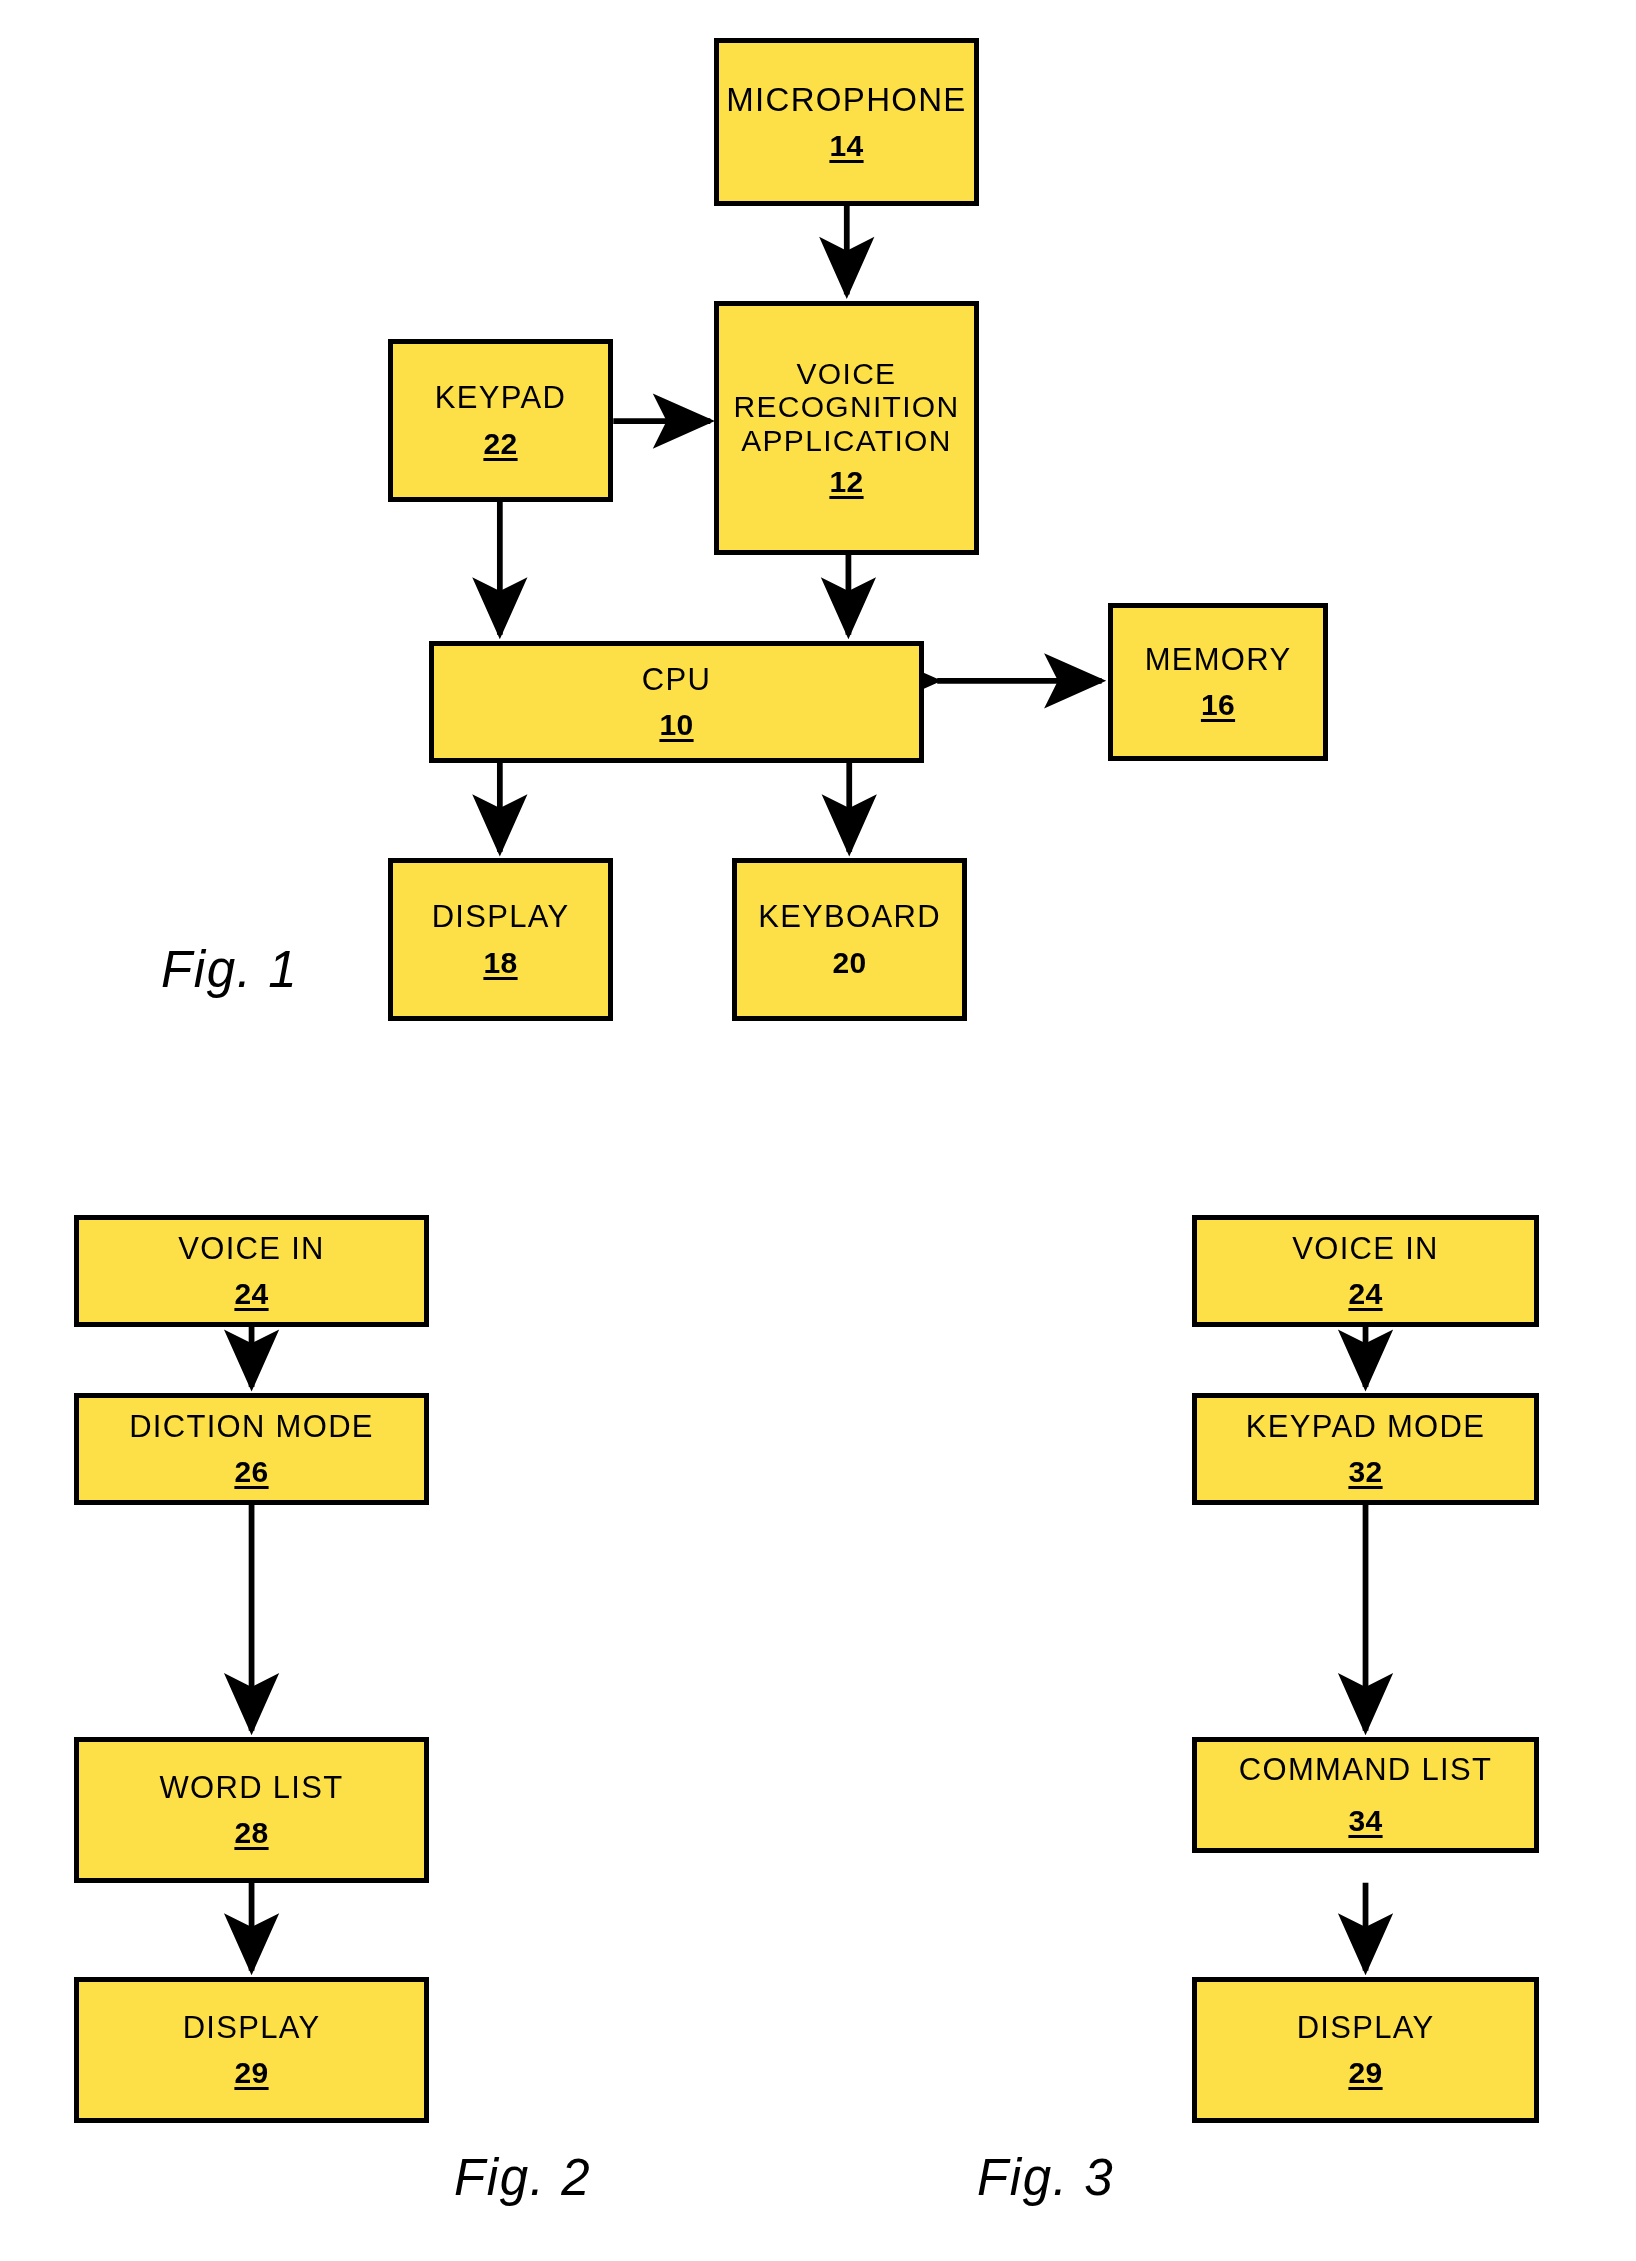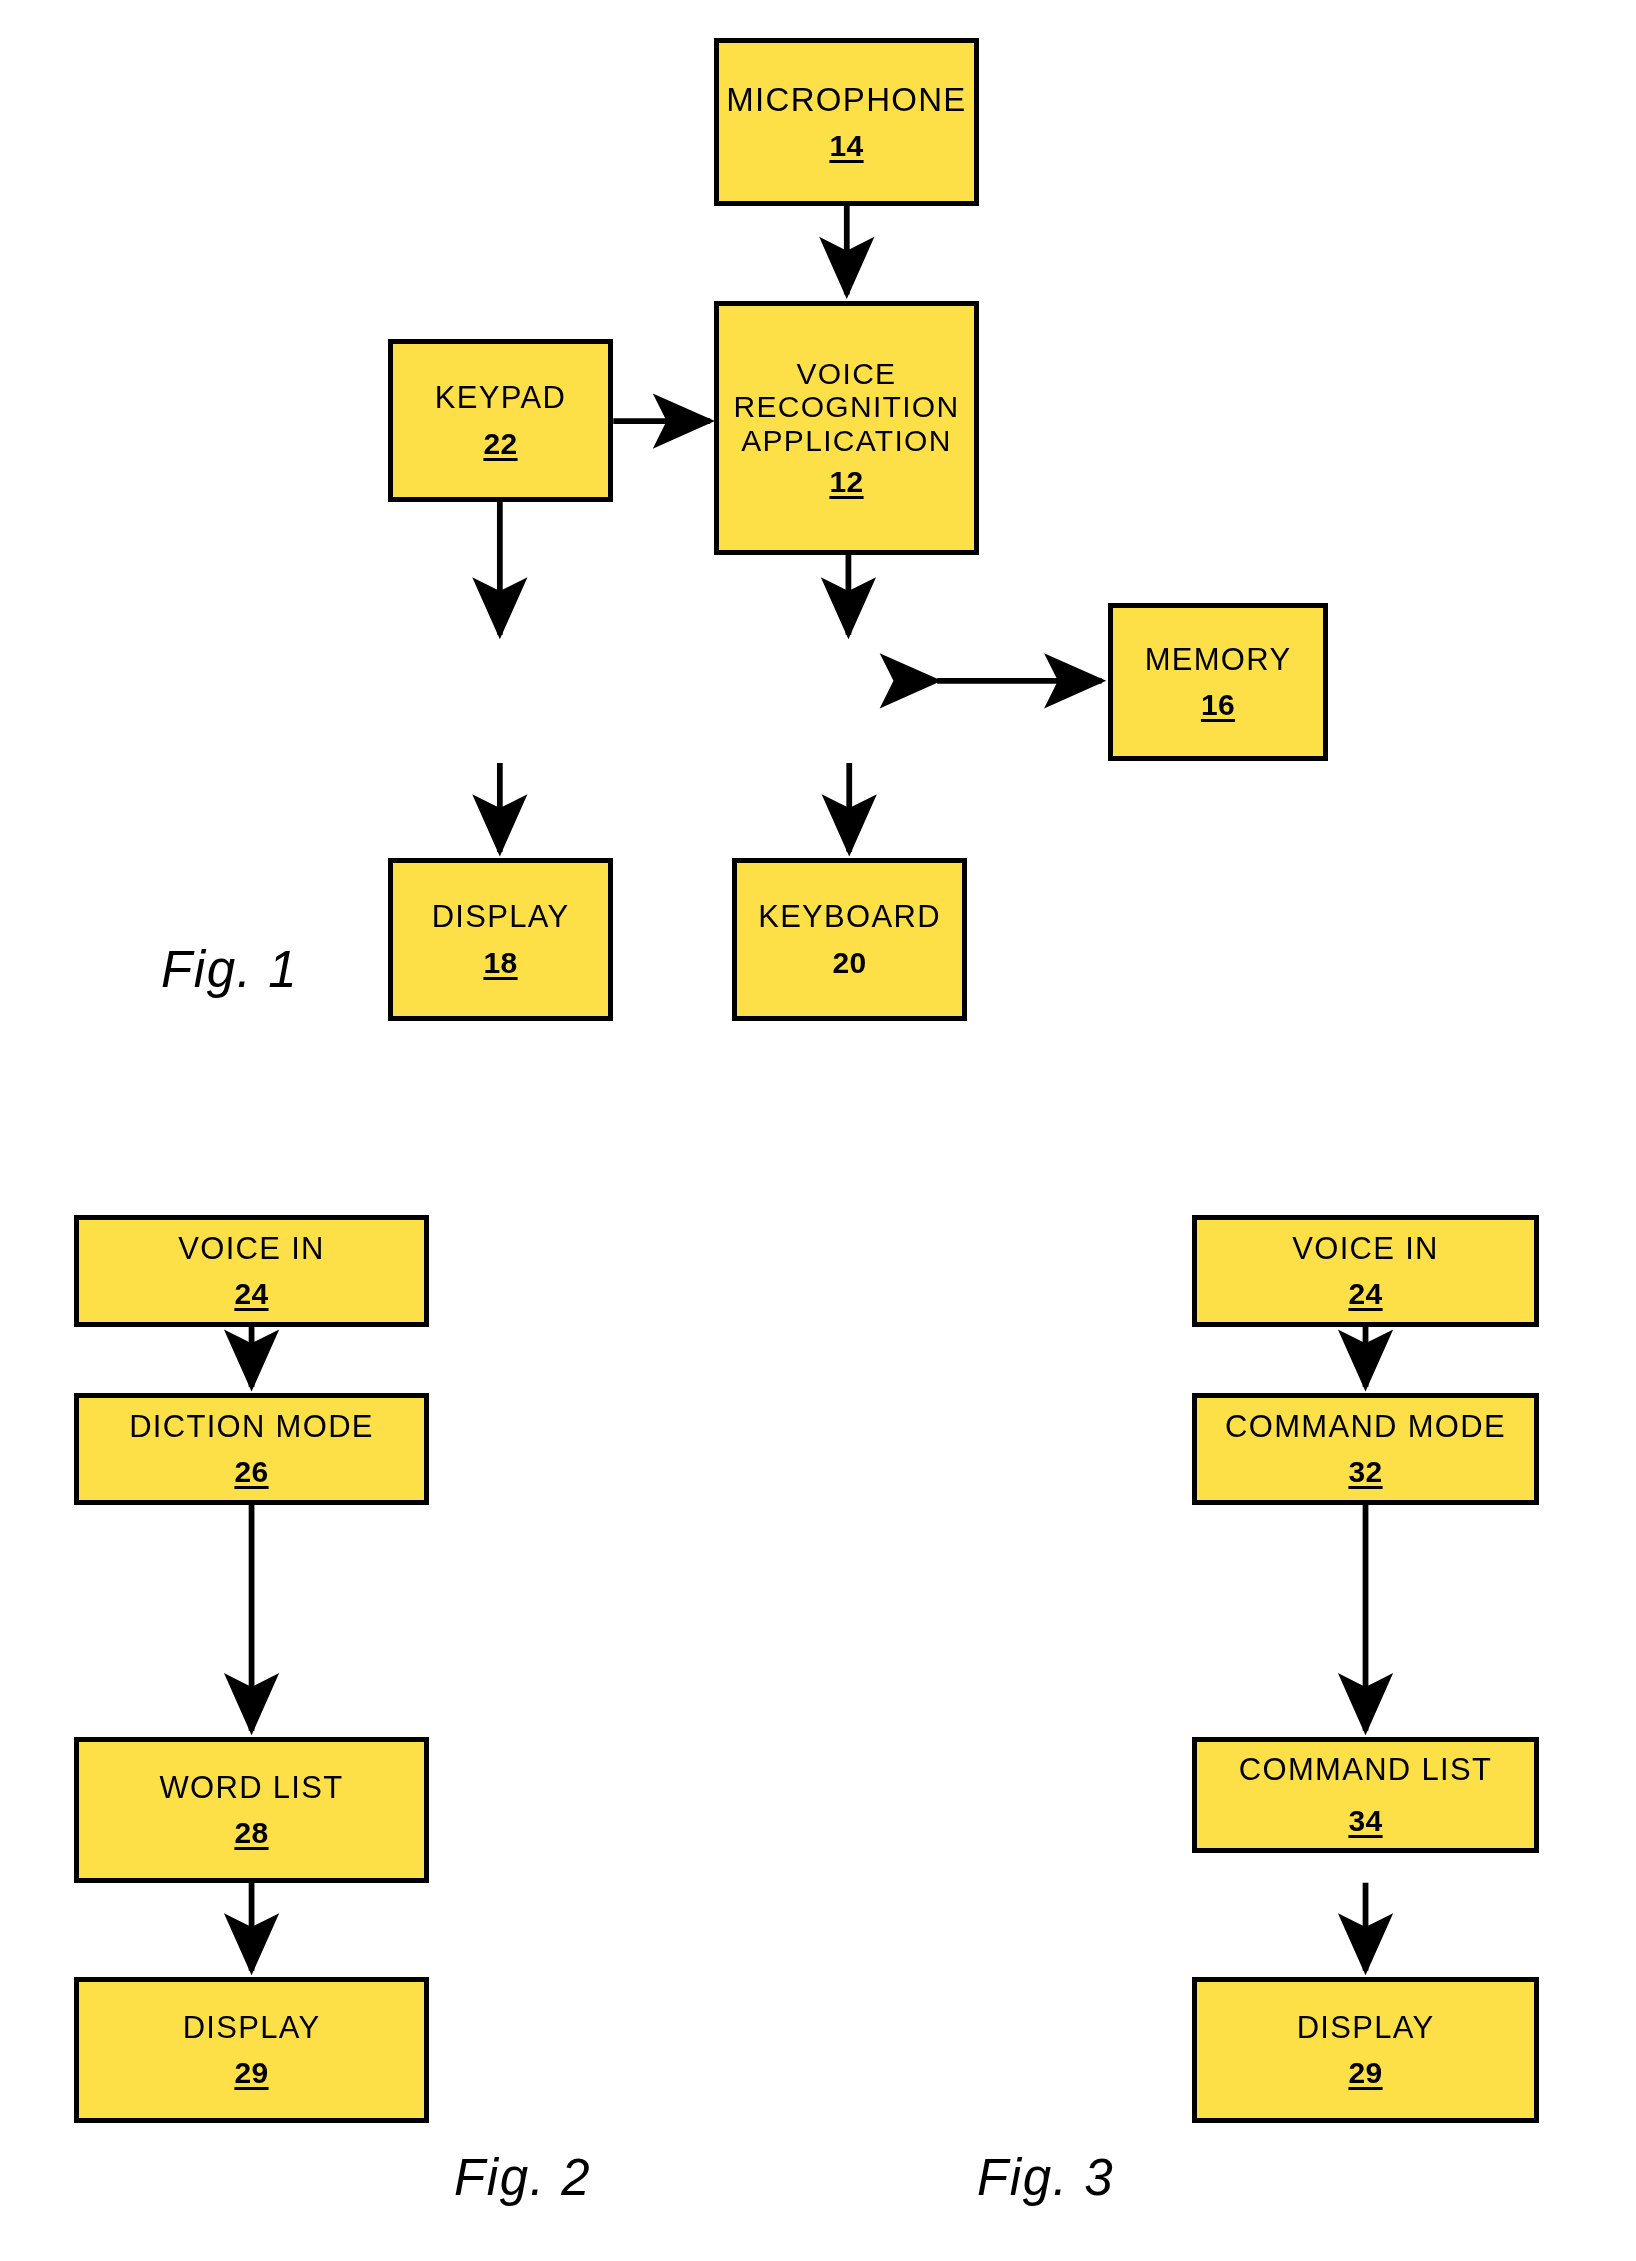--- a/index.html
+++ b/index.html
@@ -156,20 +156,24 @@
 RECOGNITION
 APPLICATION</div>
     <div class="ref ul">12</div>
   </div>
 
   <div class="node" id="n-keypad">
     <div class="ttl">KEYPAD</div>
     <div class="ref ul">22</div>
   </div>
 
+  <div class="node" id="n-cpu">
+    <div class="ttl">CPU</div>
+    <div class="ref ul">10</div>
+  </div>
 
   <div class="node" id="n-memory">
     <div class="ttl">MEMORY</div>
     <div class="ref ul">16</div>
   </div>
 
   <div class="node" id="n-display18">
     <div class="ttl">DISPLAY</div>
     <div class="ref ul">18</div>
   </div>
@@ -202,21 +206,21 @@
   </div>
 
   <div class="figlabel" id="fig2">Fig. 2</div>
 
   <div class="node" id="n-voicein3">
     <div class="ttl">VOICE IN</div>
     <div class="ref ul">24</div>
   </div>
 
   <div class="node" id="n-cmdmode">
-    <div class="ttl">COMMAND MODE</div>
+    <div class="ttl">KEYPAD MODE</div>
     <div class="ref ul">32</div>
   </div>
 
   <div class="node" id="n-cmdlist">
     <div class="ttl">COMMAND LIST</div>
     <div class="ref ul">34</div>
   </div>
 
   <div class="node" id="n-display29b">
     <div class="ttl">DISPLAY</div>

